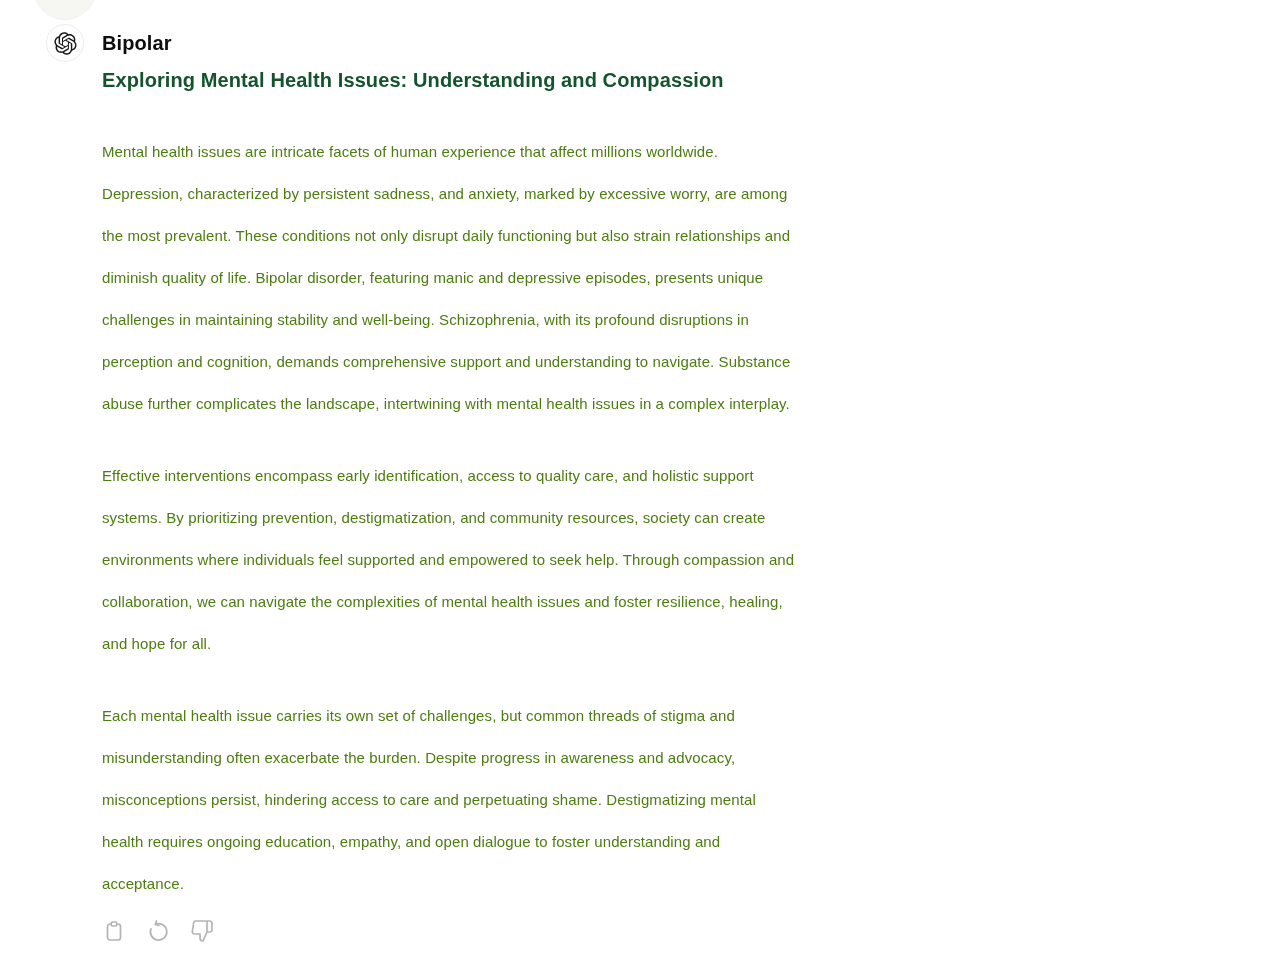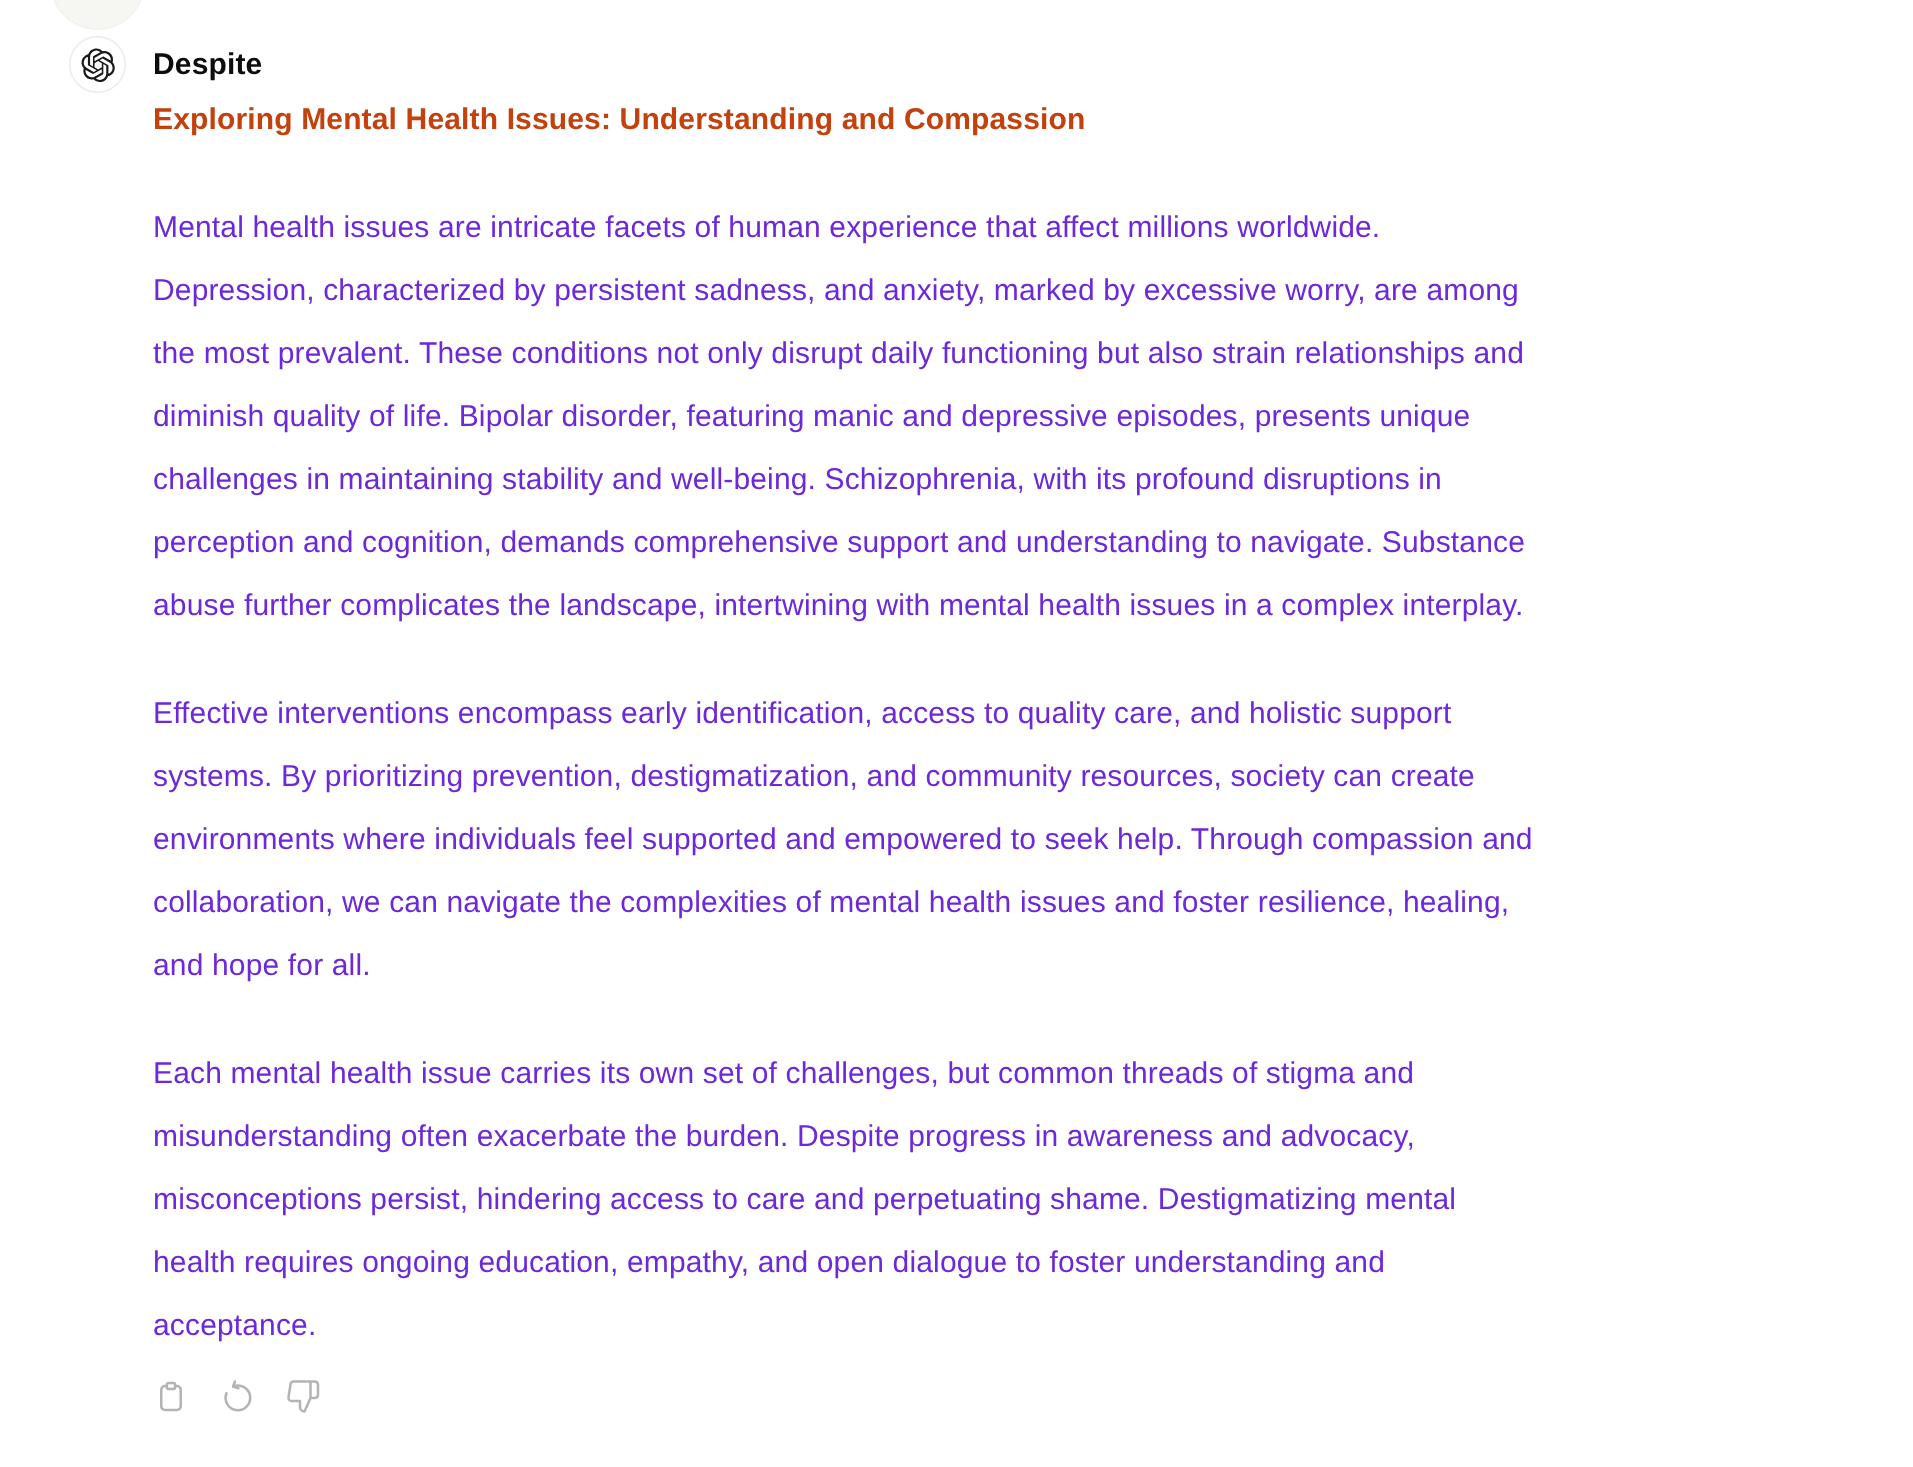--- a/index.html
+++ b/index.html
@@ -41,29 +41,29 @@
   .author-name {
     font-size: 20px;
     font-weight: 700;
     color: #0d0d0d;
     line-height: 38px;
     letter-spacing: 0.1px;
   }
   .message-title {
     font-size: 20px;
     font-weight: 700;
-    color: #c2410c;
+    color: #14532d;
     line-height: 28px;
     margin-top: 4px;
     letter-spacing: 0.1px;
   }
   .para {
-    font-size: 20px;
+    font-size: 15px;
     font-weight: 400;
-    color: #6d28d9;
+    color: #4d7c0f;
     line-height: 42px;
     white-space: pre;
     margin-top: 30px;
     letter-spacing: 0.1px;
   }
   .para.first { margin-top: 37px; }
   .action-bar {
     display: flex;
     gap: 20px;
     margin-top: 14px;
@@ -92,21 +92,21 @@
 
 <div class="ghost-artifact"></div>
 
 <div class="avatar">
   <svg viewBox="0 0 41 41">
     <path fill="#191919" d="M37.5324 16.8707C37.9808 15.5241 38.1363 14.0974 37.9886 12.6859C37.8409 11.2744 37.3934 9.91076 36.676 8.68622C35.6126 6.83404 33.9882 5.3676 32.0373 4.4985C30.0864 3.62941 27.9098 3.40259 25.8215 3.85078C24.8796 2.7893 23.7219 1.94125 22.4257 1.36341C21.1295 0.785575 19.7249 0.491269 18.3058 0.500197C16.1708 0.495044 14.0893 1.16803 12.3614 2.42214C10.6335 3.67624 9.34853 5.44666 8.6917 7.47815C7.30085 7.76286 5.98686 8.3414 4.8377 9.17505C3.68854 10.0087 2.73073 11.0782 2.02839 12.312C0.956464 14.1591 0.498905 16.2988 0.721698 18.4228C0.944492 20.5467 1.83612 22.5449 3.268 24.1293C2.81966 25.4759 2.66413 26.9026 2.81182 28.3141C2.95951 29.7256 3.40701 31.0892 4.12437 32.3138C5.18791 34.1659 6.81234 35.6322 8.76321 36.5013C10.7141 37.3704 12.8907 37.5973 14.9789 37.1492C15.9208 38.2107 17.0786 39.0587 18.3747 39.6366C19.6709 40.2144 21.0755 40.5087 22.4946 40.4998C24.6307 40.5054 26.7133 39.8321 28.4418 38.5772C30.1704 37.3223 31.4556 35.5506 32.1119 33.5179C33.5027 33.2332 34.8167 32.6547 35.9659 31.821C37.115 30.9874 38.0728 29.9178 38.7752 28.684C39.8458 26.8371 40.3023 24.6979 40.0789 22.5748C39.8556 20.4517 38.9639 18.4544 37.5324 16.8707ZM22.4978 37.8849C20.7443 37.8874 19.0459 37.2733 17.6994 36.1501C17.7601 36.117 17.8666 36.0586 17.936 36.0161L25.9004 31.4156C26.1003 31.3019 26.2663 31.137 26.3813 30.9378C26.4964 30.7386 26.5563 30.5124 26.5549 30.2825V19.0542L29.9213 20.998C29.9389 21.0068 29.9541 21.0198 29.9656 21.0359C29.977 21.052 29.9842 21.0707 29.9867 21.0902V30.3889C29.9842 32.375 29.1946 34.2791 27.7909 35.6841C26.3872 37.0892 24.4838 37.8806 22.4978 37.8849ZM6.39227 31.0064C5.51397 29.4888 5.19742 27.7107 5.49804 25.9832C5.55718 26.0187 5.66048 26.0818 5.73461 26.1244L13.699 30.7248C13.8975 30.8408 14.1233 30.902 14.3532 30.902C14.583 30.902 14.8088 30.8408 15.0073 30.7248L24.731 25.1103V28.9979C24.7321 29.0177 24.7283 29.0376 24.7199 29.0556C24.7115 29.0736 24.6988 29.0893 24.6829 29.1012L16.6317 33.7497C14.9096 34.7416 12.8643 35.0097 10.9447 34.4954C9.02506 33.9811 7.38785 32.7263 6.39227 31.0064ZM4.29707 13.6194C5.17156 12.0998 6.55279 10.9364 8.19885 10.3327C8.19885 10.4013 8.19491 10.5228 8.19491 10.6071V19.8079C8.19351 20.0378 8.25334 20.2638 8.36823 20.4629C8.48312 20.6619 8.64893 20.8267 8.84863 20.9404L18.5723 26.5542L15.206 28.4979C15.1894 28.5089 15.1703 28.5155 15.1505 28.5173C15.1307 28.5191 15.1107 28.5159 15.0924 28.5081L7.04046 23.8557C5.32135 22.8601 4.06716 21.2235 3.55289 19.3046C3.03862 17.3858 3.30624 15.3413 4.29707 13.6194ZM31.955 20.0556L22.2312 14.4411L25.5976 12.4981C25.6142 12.4872 25.6333 12.4805 25.6531 12.4787C25.6729 12.4769 25.6928 12.4801 25.7111 12.4879L33.7631 17.1364C34.9967 17.849 36.0017 18.8982 36.6606 20.1613C37.3194 21.4244 37.6047 22.849 37.4832 24.2684C37.3617 25.6878 36.8382 27.0432 35.9743 28.1759C35.1103 29.3086 33.9415 30.1717 32.6047 30.6641C32.6047 30.5947 32.6047 30.4733 32.6047 30.3889V21.1881C32.6066 20.9584 32.5474 20.7325 32.4332 20.5331C32.319 20.3338 32.1539 20.1685 31.955 20.0556ZM35.3055 15.0128C35.2464 14.9765 35.1431 14.9142 35.069 14.8717L27.1045 10.2712C26.906 10.1554 26.6803 10.0943 26.4504 10.0943C26.2206 10.0943 25.9948 10.1554 25.7963 10.2712L16.0726 15.8858V11.9982C16.0715 11.9783 16.0753 11.9585 16.0837 11.9405C16.0921 11.9225 16.1048 11.9068 16.1207 11.8949L24.1719 7.25025C25.4053 6.53903 26.8158 6.19376 28.2383 6.25482C29.6608 6.31589 31.0364 6.78077 32.2044 7.59508C33.3723 8.40939 34.2842 9.53945 34.8334 10.8531C35.3826 12.1667 35.5464 13.6095 35.3055 15.0128ZM14.2424 21.9419L10.8752 19.9981C10.8576 19.9893 10.8423 19.9763 10.8309 19.9602C10.8195 19.9441 10.8122 19.9254 10.8098 19.9059V10.6071C10.8107 9.18295 11.2173 7.78848 11.9819 6.58696C12.7466 5.38544 13.8377 4.42659 15.1275 3.82264C16.4173 3.21869 17.8524 2.99464 19.2649 3.1767C20.6775 3.35876 22.0089 3.93941 23.1034 4.85067C23.0427 4.88379 22.937 4.94215 22.8668 4.98473L14.9024 9.58517C14.7025 9.69878 14.5366 9.86356 14.4215 10.0626C14.3065 10.2616 14.2466 10.4877 14.2479 10.7175L14.2424 21.9419ZM16.071 17.9991L20.4018 15.4978L24.7325 17.9975V22.9985L20.4018 25.4983L16.071 22.9985V17.9991Z"></path>
   </svg>
 </div>
 
 <div class="assistant-message">
-  <div class="author-name">Despite</div>
+  <div class="author-name">Bipolar</div>
   <div class="message-title">Exploring Mental Health Issues: Understanding and Compassion</div>
   <div class="para first">Mental health issues are intricate facets of human experience that affect millions worldwide.
 Depression, characterized by persistent sadness, and anxiety, marked by excessive worry, are among
 the most prevalent. These conditions not only disrupt daily functioning but also strain relationships and
 diminish quality of life. Bipolar disorder, featuring manic and depressive episodes, presents unique
 challenges in maintaining stability and well-being. Schizophrenia, with its profound disruptions in
 perception and cognition, demands comprehensive support and understanding to navigate. Substance
 abuse further complicates the landscape, intertwining with mental health issues in a complex interplay.</div>
   <div class="para">Effective interventions encompass early identification, access to quality care, and holistic support
 systems. By prioritizing prevention, destigmatization, and community resources, society can create

